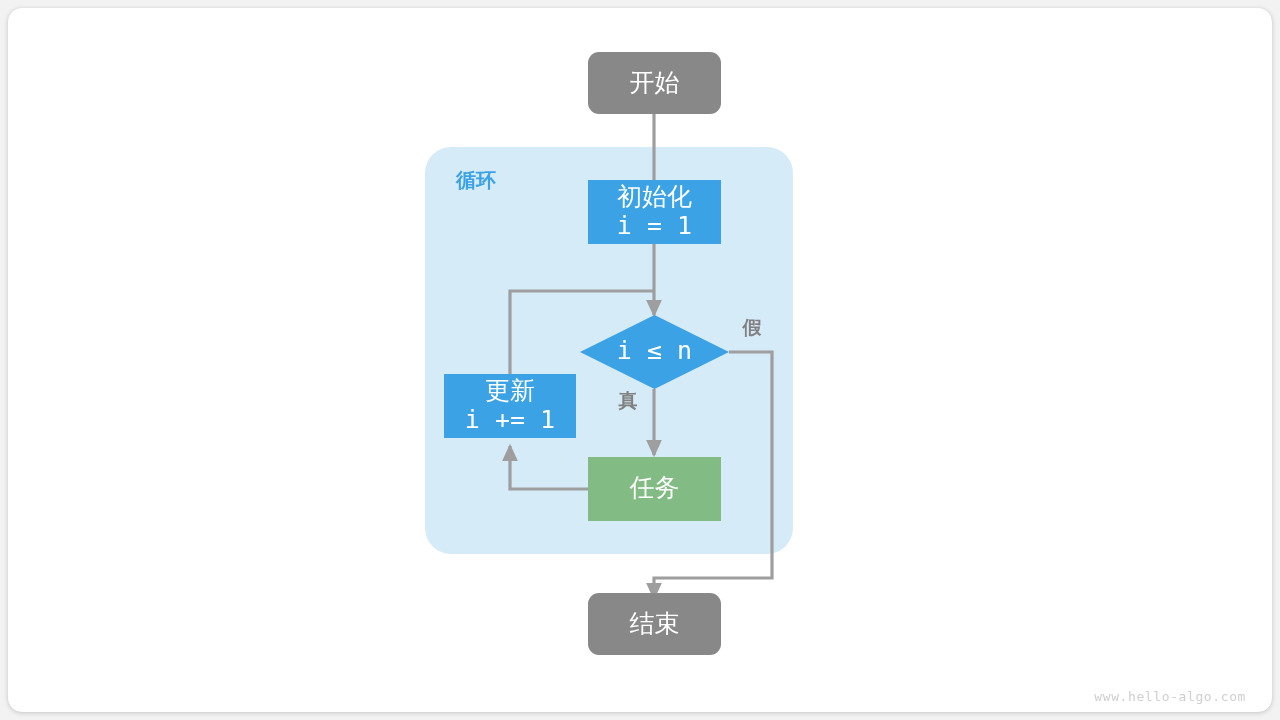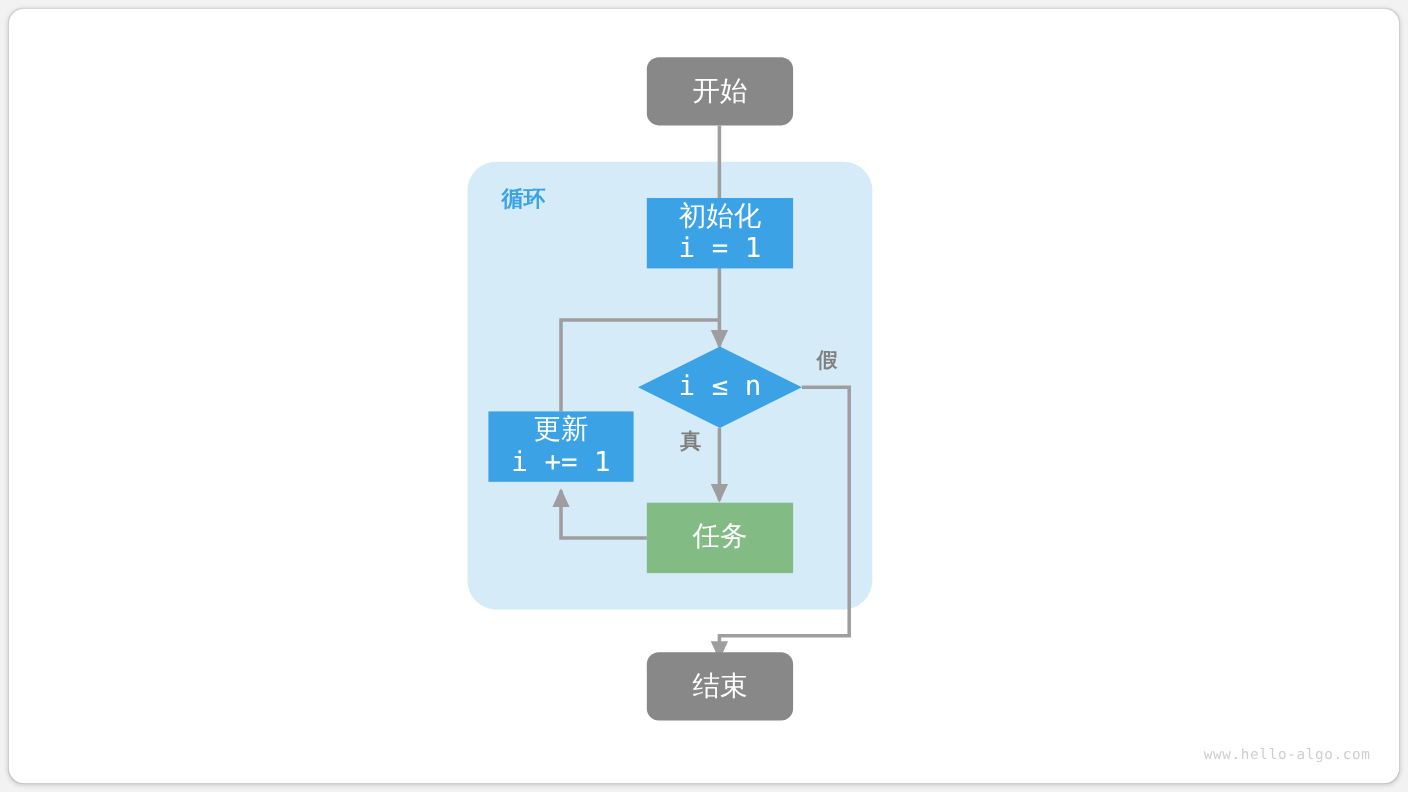--- a/index.html
+++ b/index.html
@@ -63,21 +63,21 @@
     font-family: "Liberation Sans", "DejaVu Sans", sans-serif;
     font-size: 20px;
     font-weight: bold;
     fill: #3BA2E5;
     text-anchor: middle;
     dominant-baseline: middle;
   }
   .wm {
     position: absolute;
     right: 26px;
-    bottom: 18px;
+    bottom: 8px;
     font-family: "DejaVu Sans Mono", "Liberation Mono", monospace;
     font-size: 13px;
     letter-spacing: 0.6px;
     color: #cfcfcf;
     user-select: none;
   }
 </style>
 </head>
 <body>
 

